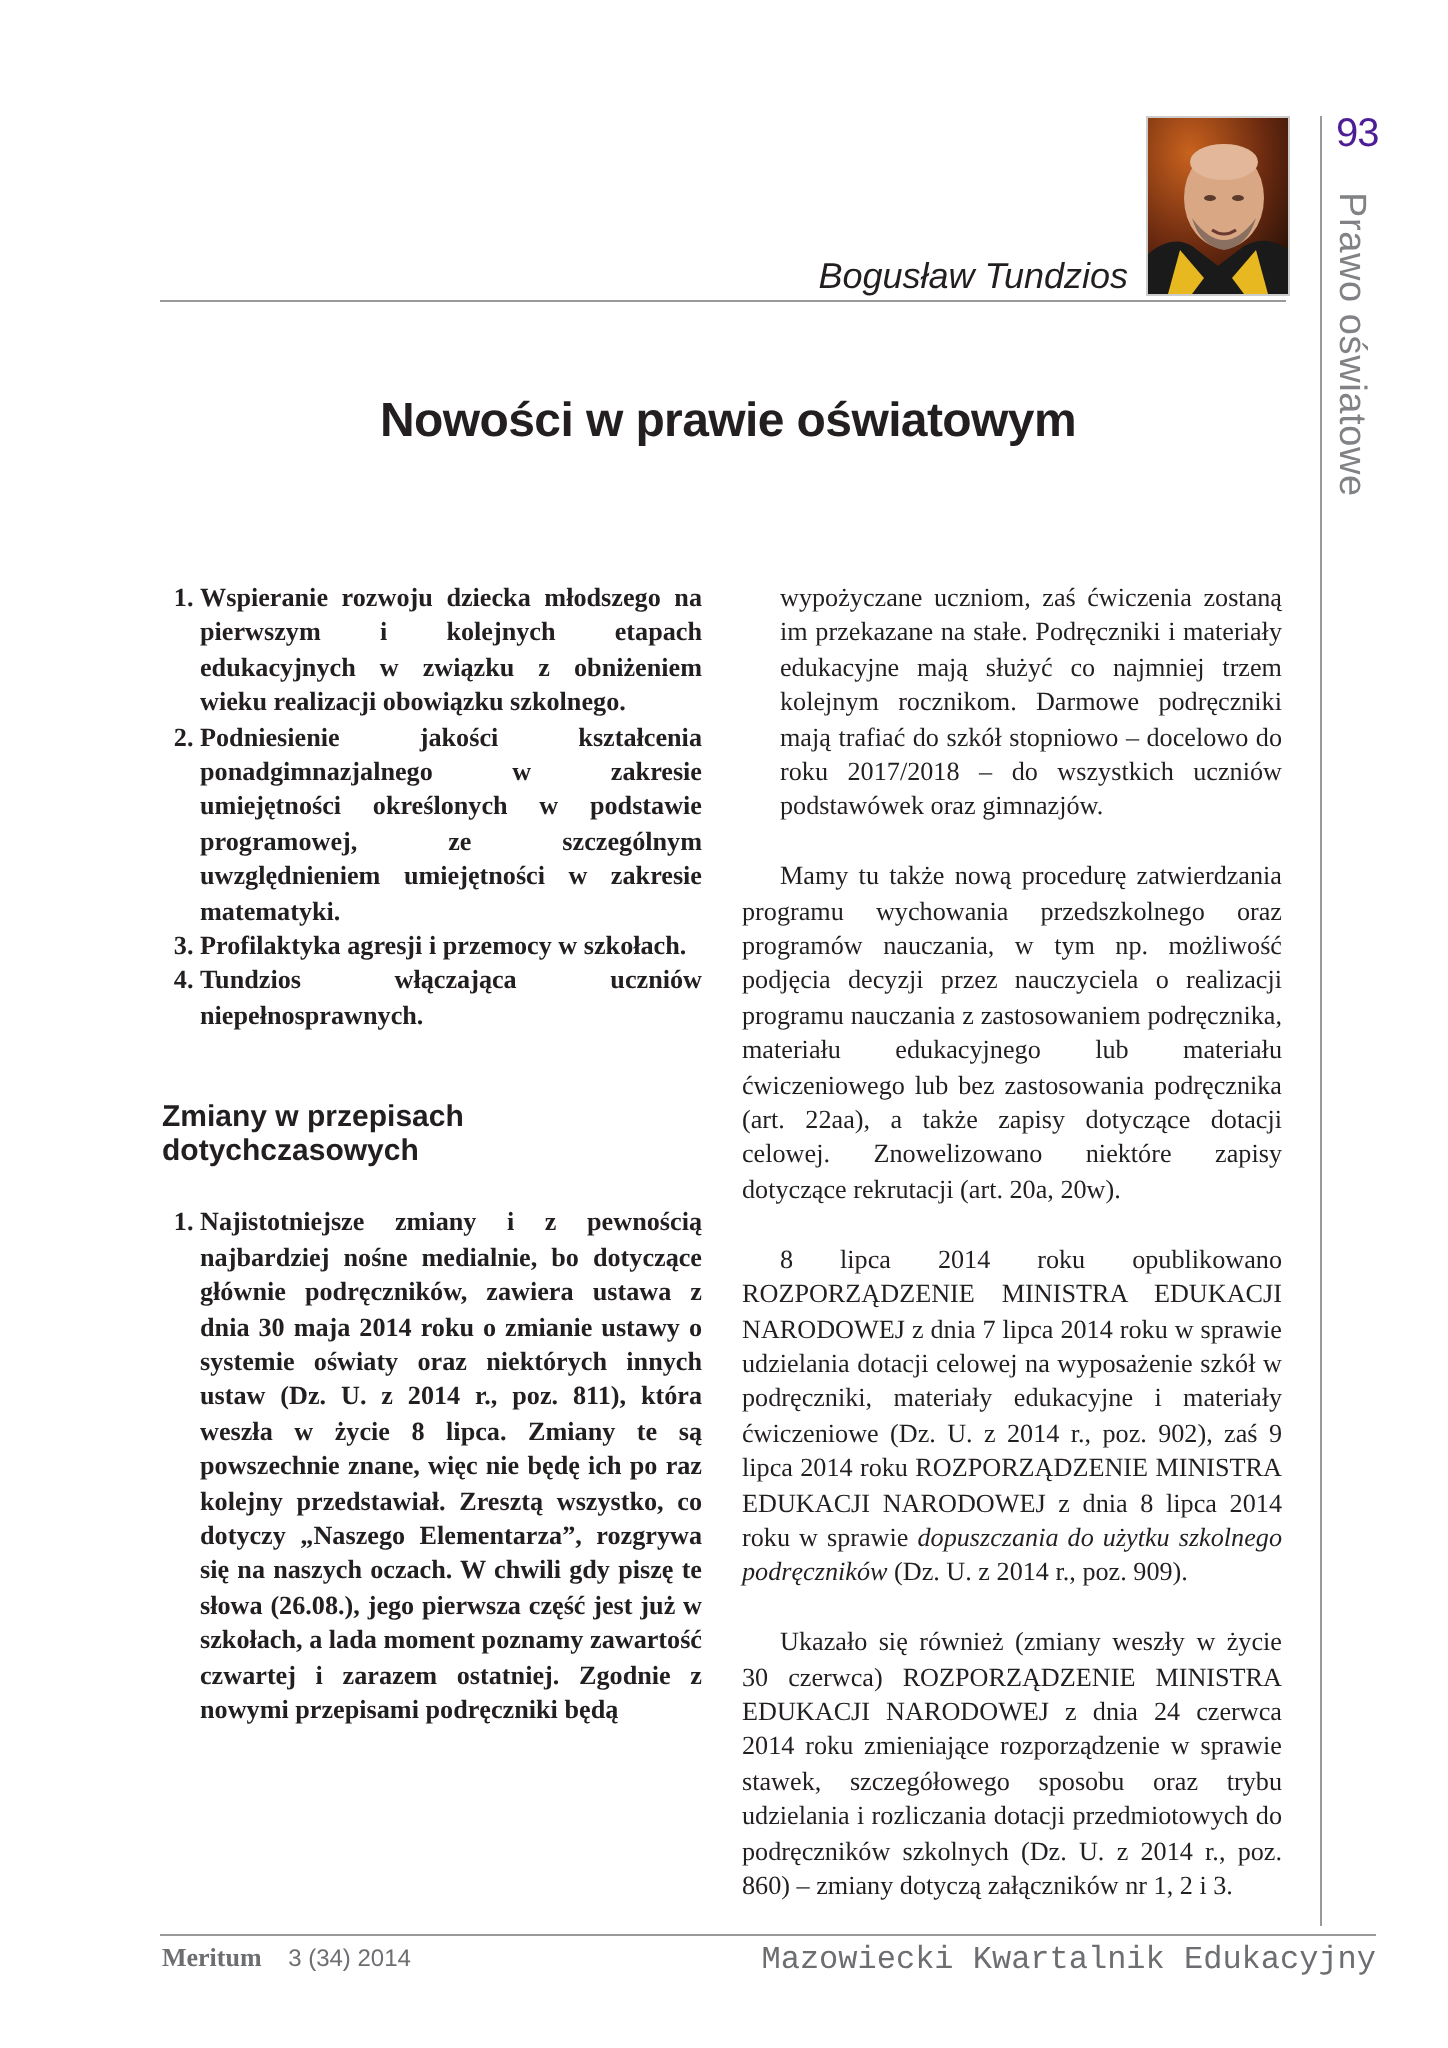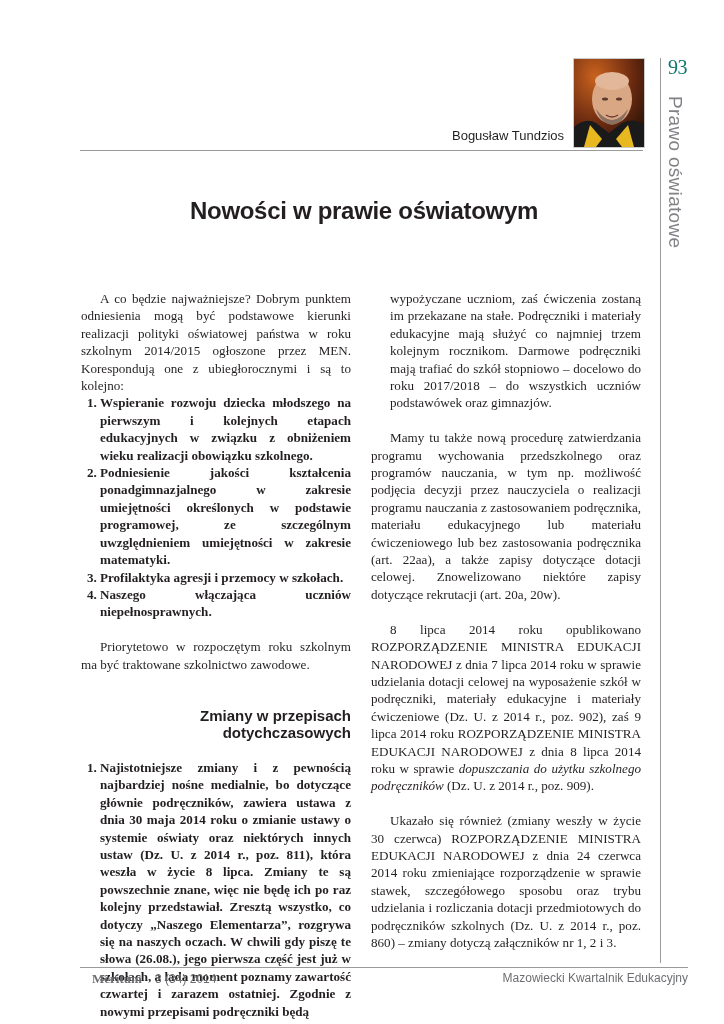--- a/index.html
+++ b/index.html
@@ -1,37 +1,37 @@
 <!DOCTYPE html>
 <html><head>
   <meta charset="utf-8">
   <style>
     html, body { margin: 0; padding: 0; background: #ffffff; }
     body { width: 724px; height: 1024px; position: relative; overflow: hidden; font-family: "Liberation Serif", serif; color: #231f20; }
     .vrule { position: absolute; left: 660px; top: 58px; width: 1px; height: 905px; background: #9a9a9a; }
-    .page-num { position: absolute; left: 668px; top: 56px; font-family: Liberation Serif, serif; font-size: 20px; color: #0f766e; letter-spacing: -0.5px; }
+    .page-num { position: absolute; left: 668px; top: 56px; font-family: Liberation Sans, sans-serif; font-size: 20px; color: #4c1d95; letter-spacing: -0.5px; }
     .section-label { position: absolute; left: 664px; top: 96px; writing-mode: vertical-rl; font-family: "Liberation Sans", sans-serif; font-size: 19px; color: #808285; letter-spacing: 0.3px; }
     .photo { position: absolute; left: 573px; top: 58px; width: 70px; height: 88px; overflow: hidden; border: 1px solid #ccc; }
-    .author { position: absolute; right: 160px; top: 128px; font-family: "Liberation Sans", sans-serif; font-size: 13px; color: #231f20; }
+    .author { position: absolute; right: 160px; top: 128px; font-family: "Liberation Sans", sans-serif; font-style: italic; font-size: 18px; color: #231f20; }
     .author-rule { position: absolute; left: 80px; top: 150px; width: 563px; height: 1px; background: #9a9a9a; }
     .title { position: absolute; left: 190px; top: 197px; font-family: "Liberation Sans", sans-serif; font-weight: bold; font-size: 24px; color: #231f20; letter-spacing: -0.3px; }
     .col { position: absolute; top: 290px; width: 270px; font-size: 13.1px; line-height: 17.4px; text-align: justify; hyphens: auto; }
     .col.left { left: 81px; }
     .col.right { left: 371px; }
     .col p { margin: 0 0 17.4px 0; text-indent: 19px; }
     .col p.cont { text-indent: 0; }
     .col ol { margin: 0 0 17.4px 0; padding-left: 19px; font-weight: bold; }
     .col ol li { padding-left: 0; }
-    .col h2 { font-family: "Liberation Sans", sans-serif; font-weight: bold; font-size: 15px; line-height: 17px; margin: 34px 0 18px 0; text-align: right; }
+    .col h2 { font-family: "Liberation Sans", sans-serif; font-weight: bold; font-size: 15px; line-height: 17px; margin: 34px 0 18px 0; text-align: left; }
     .col ol.sub { margin-bottom: 0; }
     .footer-rule { position: absolute; left: 80px; top: 967px; width: 608px; height: 1px; background: #9a9a9a; }
-    .footer-left { position: absolute; left: 92px; top: 971px; font-size: 13px; color: #6d6e71; }
+    .footer-left { position: absolute; left: 81px; top: 971px; font-size: 13px; color: #6d6e71; }
     .footer-left .brand { font-family: "Liberation Serif", serif; font-weight: bold; color: #6d6e71; margin-right: 10px; }
     .footer-left .issue { font-family: "Liberation Sans", sans-serif; font-size: 12px; }
-    .footer-right { position: absolute; right: 36px; top: 971px; font-family: Liberation Sans, sans-serif; font-size: 12px; color: #6d6e71; }
+    .footer-right { position: absolute; right: 36px; top: 971px; font-family: Liberation Mono, monospace; font-size: 16px; color: #6d6e71; }
   </style>
 </head>
 <body>
 
 <div class="vrule"></div>
 <div class="page-num">93</div>
 <div class="section-label">Prawo oświatowe</div>
 
 <div class="photo">
   <svg width="70" height="88" viewBox="0 0 70 88">
@@ -53,28 +53,26 @@
     <ellipse cx="45" cy="40" rx="3" ry="1.5" fill="#5a3a2a"></ellipse>
     <path d="M32 56 Q38 60 44 56" stroke="#6a3a30" stroke-width="1.5" fill="none"></path>
   </svg>
 </div>
 <div class="author">Bogusław Tundzios</div>
 <div class="author-rule"></div>
 
 <h1 class="title" style="margin:0;">Nowości w prawie oświatowym</h1>
 
 <div class="col left">
-  <p class="cont" style="text-indent:19px; margin-bottom:0;"><span>A co będzie najważniejsze? Dobrym punktem odniesienia mogą być podstawowe kierunki realizacji polityki oświatowej państwa w roku szkolnym 2014/2015 ogłoszone przez MEN. Korespondują one z ubiegłorocznymi i są to kolejno:</span></p>
   <ol>
     <li>Wspieranie rozwoju dziecka młodszego na pierwszym i kolejnych etapach edukacyjnych w związku z obniżeniem wieku realizacji obowiązku szkolnego.</li>
     <li>Podniesienie jakości kształcenia ponadgimnazjalnego w zakresie umiejętności określonych w podstawie programowej, ze szczególnym uwzględnieniem umiejętności w zakresie matematyki.</li>
     <li>Profilaktyka agresji i przemocy w szkołach.</li>
-    <li>Naszego włączająca uczniów niepełnosprawnych.</li>
+    <li>Tundzios włączająca uczniów niepełnosprawnych.</li>
   </ol>
-  <p>Priorytetowo w rozpoczętym roku szkolnym ma być traktowane szkolnictwo zawodowe.</p>
   <h2>Zmiany w przepisach dotychczasowych</h2>
   <ol class="sub">
     <li>Najistotniejsze zmiany i z pewnością najbardziej nośne medialnie, bo dotyczące głównie podręczników, zawiera ustawa z dnia 30 maja 2014 roku o zmianie ustawy o systemie oświaty oraz niektórych innych ustaw (Dz. U. z 2014 r., poz. 811), która weszła w życie 8 lipca. Zmiany te są powszechnie znane, więc nie będę ich po raz kolejny przedstawiał. Zresztą wszystko, co dotyczy „Naszego Elementarza”, rozgrywa się na naszych oczach. W chwili gdy piszę te słowa (26.08.), jego pierwsza część jest już w szkołach, a lada moment poznamy zawartość czwartej i zarazem ostatniej. Zgodnie z nowymi przepisami podręczniki będą</li>
   </ol>
 </div>
 
 <div class="col right">
   <p class="cont" style="padding-left:19px;">wypożyczane uczniom, zaś ćwiczenia zostaną im przekazane na stałe. Podręczniki i materiały edukacyjne mają służyć co najmniej trzem kolejnym rocznikom. Darmowe podręczniki mają trafiać do szkół stopniowo – docelowo do roku 2017/2018 – do wszystkich uczniów podstawówek oraz gimnazjów.</p>
   <p>Mamy tu także nową procedurę zatwierdzania programu wychowania przedszkolnego oraz programów nauczania, w tym np. możliwość podjęcia decyzji przez nauczyciela o realizacji programu nauczania z zastosowaniem podręcznika, materiału edukacyjnego lub materiału ćwiczeniowego lub bez zastosowania podręcznika (art. 22aa), a także zapisy dotyczące dotacji celowej. Znowelizowano niektóre zapisy dotyczące rekrutacji (art. 20a, 20w).</p>
   <p><span>8 lipca 2014 roku opublikowano ROZPORZĄDZENIE MINISTRA EDUKACJI NARODOWEJ z dnia 7 lipca 2014 roku w sprawie udzielania dotacji celowej na wyposażenie szkół w podręczniki, materiały edukacyjne i materiały ćwiczeniowe (Dz. U. z 2014 r., poz. 902), zaś 9 lipca 2014 roku ROZPORZĄDZENIE MINISTRA EDUKACJI NARODOWEJ z dnia 8 lipca 2014 roku w sprawie </span><em>dopuszczania do użytku szkolnego podręczników</em><span> (Dz. U. z 2014 r., poz. 909).</span></p>

